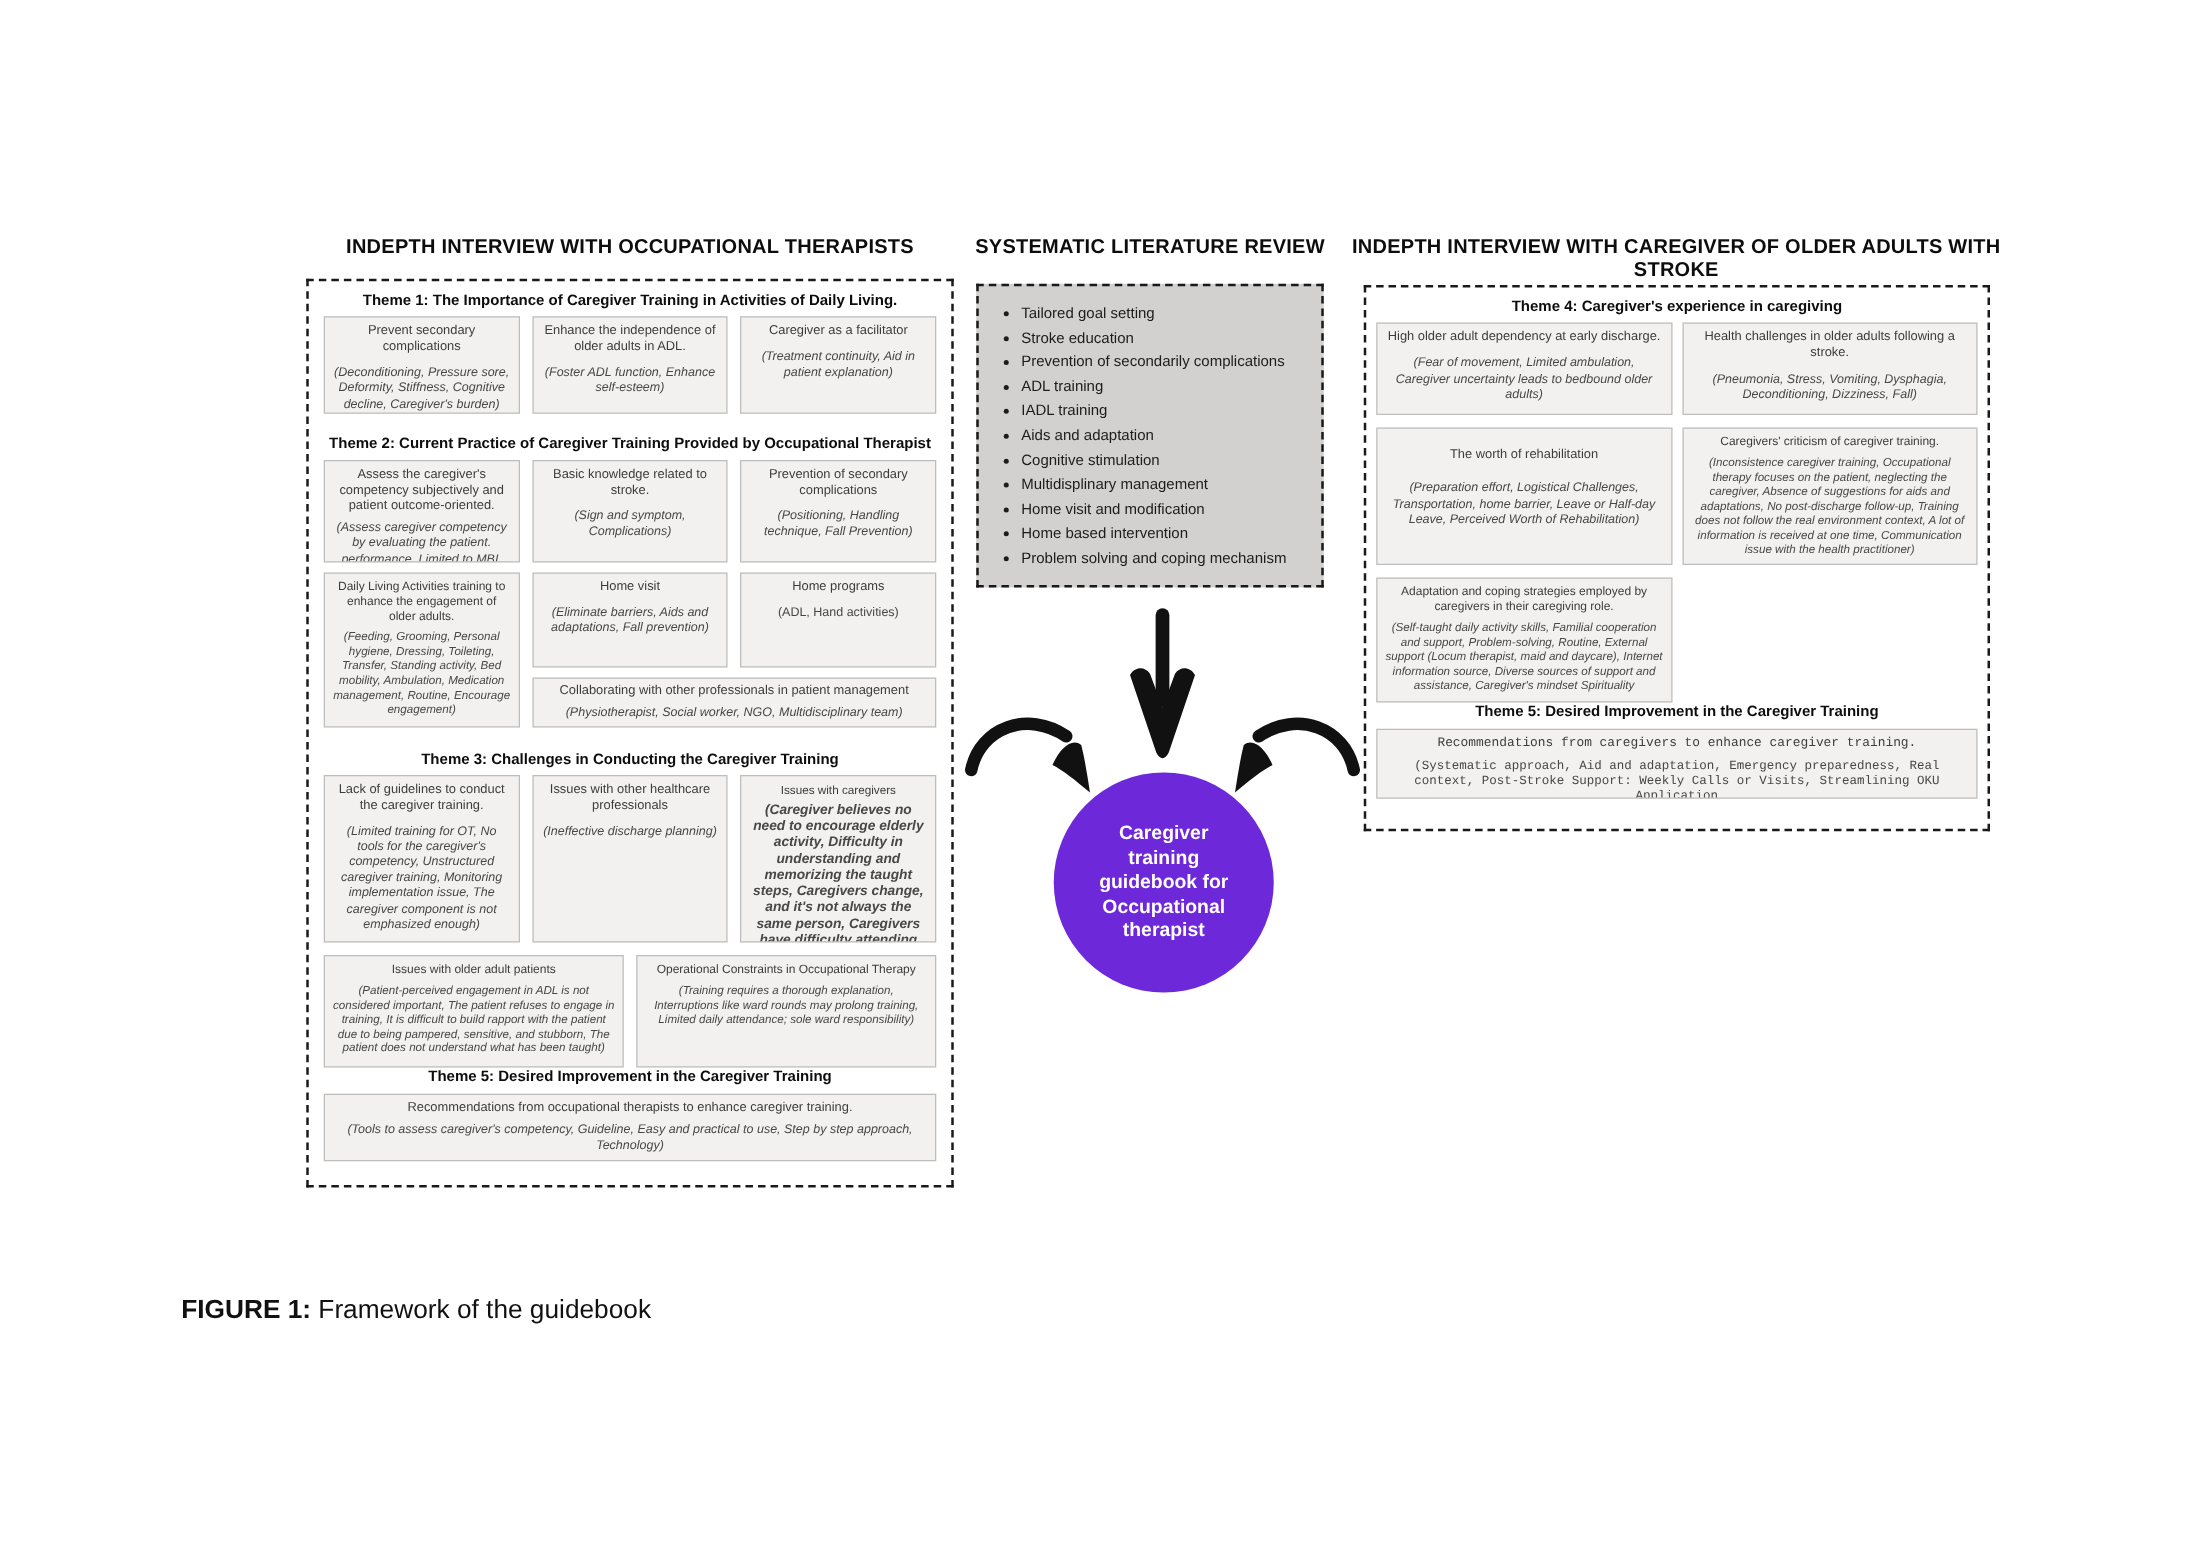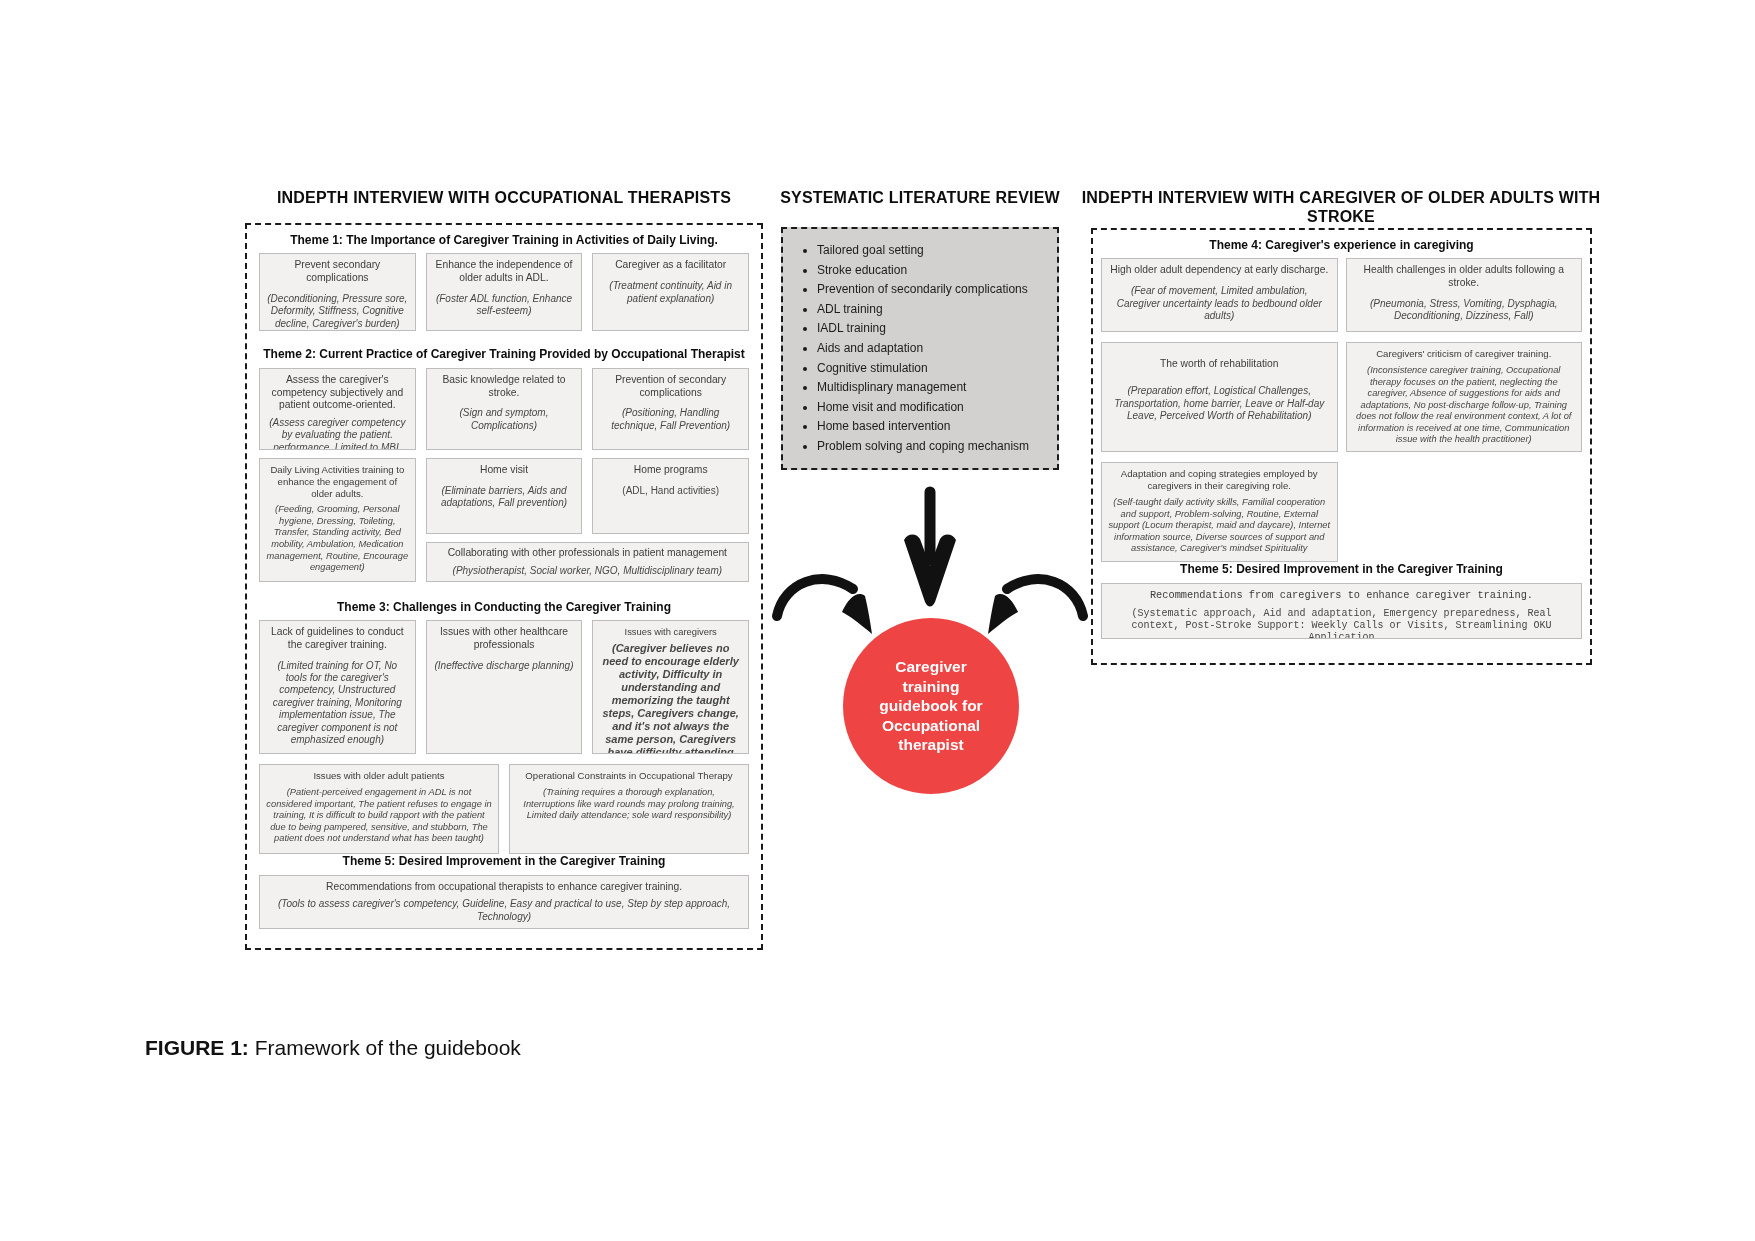--- a/index.html
+++ b/index.html
@@ -31,21 +31,21 @@
   .t2-tall{grid-column:1;grid-row:2 / span 2;}
   .t2-wide{grid-column:2 / span 2;grid-row:3;padding-top:4px;}
   .t2-wide .bn{margin-top:5px;}
   #t3row1{grid-auto-rows:134px;margin-top:6px;}
   #t3row2{grid-auto-rows:90px;margin-top:10px;}
   #t5box-ot{height:54px;margin-top:6px;}
   .mt14{} .mt16{margin-top:16px;} .mt18{margin-top:18px;}
   #t4grid{display:grid;grid-template-columns:repeat(2,1fr);grid-template-rows:74px 110px 100px;gap:10px 8px;margin-top:6px;}
   #t5box-cg{height:56px;margin-top:6px;font-family:Liberation Mono, monospace;}
   #circle{position:absolute;left:843px;top:618px;width:176px;height:176px;border-radius:50%;
-          background:#ef4444;display:flex;align-items:center;justify-content:center;text-align:center;}
+          background:#6d28d9;display:flex;align-items:center;justify-content:center;text-align:center;}
   #circle .cline{display:block;color:#ffffff;font-weight:bold;font-size:15.5px;line-height:1.26;}
   .arrow{position:absolute;}
   #caption{position:absolute;left:145px;top:1036px;font-size:21px;color:#111;}
   #caption b{font-weight:bold;}
   #slr-list{margin:0;padding:0 0 0 22px;list-style:disc;}
   #slr-list li{font-size:12px;line-height:19.6px;color:#1c1c1c;}
   #cg-header .hline{display:block;white-space:nowrap;}
 </style>
 </head>
 <body style="--box-bg: #f2f1ef; --box-border: #bdbdbd; --review-bg: #d3d1cf; --ink: #141414;">

